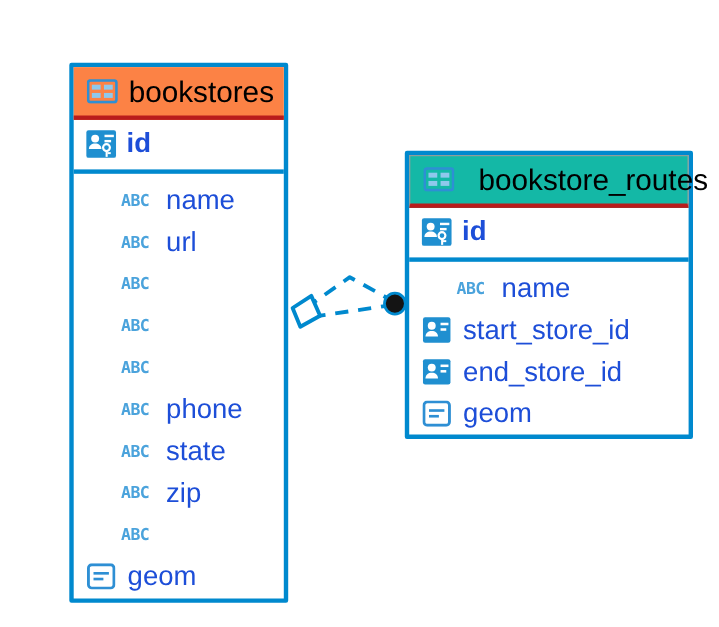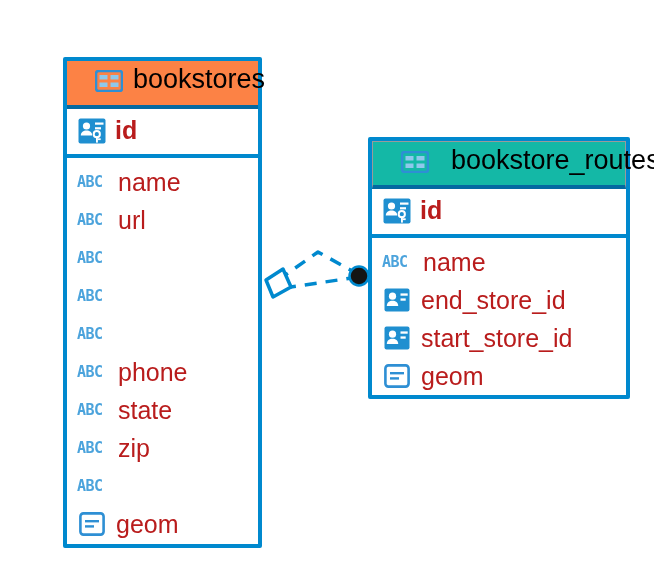--- a/index.html
+++ b/index.html
@@ -27,25 +27,25 @@
     position: absolute;
     box-sizing: border-box;
     border: 4px solid #0089CE;
     background: #ffffff;
     border-radius: 2px;
   }
 
   .entity-header {
     box-sizing: border-box;
     display: flex;
-    align-items: flex-start;
+    align-items: flex-end;
     gap: 9px;
-    padding: 5px 10px 7px 27px;
+    padding: 5px 10px 7px 11px;
     height: 48px;
-    border-bottom: 4px solid #0369a1;
+    border-bottom: 4px solid #b91c1c;
   }
   .entity-header.accent {
     background: #FC8245;
   }
   .entity-header.plain {
     background: #14b8a6;
     border-top: 1px solid #9a9a9a;
     border-left: 1px solid #9a9a9a;
     border-right: 1px solid #9a9a9a;
     gap: 21px;
@@ -76,21 +76,21 @@
   .field-row {
     box-sizing: border-box;
     display: flex;
     align-items: center;
     gap: 9px;
     padding: 0 10px;
     height: 38px;
   }
   .field-label {
     font-size: 25px;
-    color: #b91c1c;
+    color: #1d4ed8;
     line-height: 1;
     white-space: nowrap;
   }
 
   
   .icon {
     flex: 0 0 auto;
     display: inline-flex;
     align-items: center;
     justify-content: center;
@@ -101,20 +101,21 @@
   .icon-abc {
     width: 32px;
     height: 22px;
     font-family: "DejaVu Sans Mono", monospace;
     font-size: 15px;
     font-weight: bold;
     letter-spacing: -0.5px;
     color: #4BA3DC;
     line-height: 1;
     justify-content: flex-start;
+    margin-left: 33px;
   }
 
   
   #connector {
     position: absolute;
     left: 0;
     top: 0;
     width: 654px;
     height: 570px;
     pointer-events: none;
@@ -250,33 +251,33 @@
       <div class="field-row">
         <span class="icon">
           <svg width="26" height="24" viewBox="0 0 26 24">
             <rect x="0.5" y="0.5" width="25" height="23" rx="2" fill="#1F8FD0"></rect>
             <circle cx="8.5" cy="8.2" r="3.6" fill="#ffffff"></circle>
             <path d="M2.8 18c0-3.4 2.6-5.2 5.7-5.2s5.7 1.8 5.7 5.2z" fill="#ffffff"></path>
             <rect x="16.5" y="5.4" width="7.2" height="2.3" fill="#ffffff"></rect>
             <rect x="16.5" y="10.4" width="5.2" height="2.3" fill="#ffffff"></rect>
           </svg>
         </span>
-        <span class="field-label">end_store_id</span>
+        <span class="field-label">start_store_id</span>
       </div>
       <div class="field-row">
         <span class="icon">
           <svg width="26" height="24" viewBox="0 0 26 24">
             <rect x="0.5" y="0.5" width="25" height="23" rx="2" fill="#1F8FD0"></rect>
             <circle cx="8.5" cy="8.2" r="3.6" fill="#ffffff"></circle>
             <path d="M2.8 18c0-3.4 2.6-5.2 5.7-5.2s5.7 1.8 5.7 5.2z" fill="#ffffff"></path>
             <rect x="16.5" y="5.4" width="7.2" height="2.3" fill="#ffffff"></rect>
             <rect x="16.5" y="10.4" width="5.2" height="2.3" fill="#ffffff"></rect>
           </svg>
         </span>
-        <span class="field-label">start_store_id</span>
+        <span class="field-label">end_store_id</span>
       </div>
       <div class="field-row">
         <span class="icon">
           <svg width="26" height="24" viewBox="0 0 26 24">
             <rect x="1.4" y="1.4" width="23.2" height="21.2" rx="3" fill="none" stroke="#2E8FD4" stroke-width="2.6"></rect>
             <rect x="6" y="8" width="14" height="2.4" fill="#2E8FD4"></rect>
             <rect x="6" y="13.2" width="9" height="2.4" fill="#2E8FD4"></rect>
           </svg>
         </span>
         <span class="field-label">geom</span>

